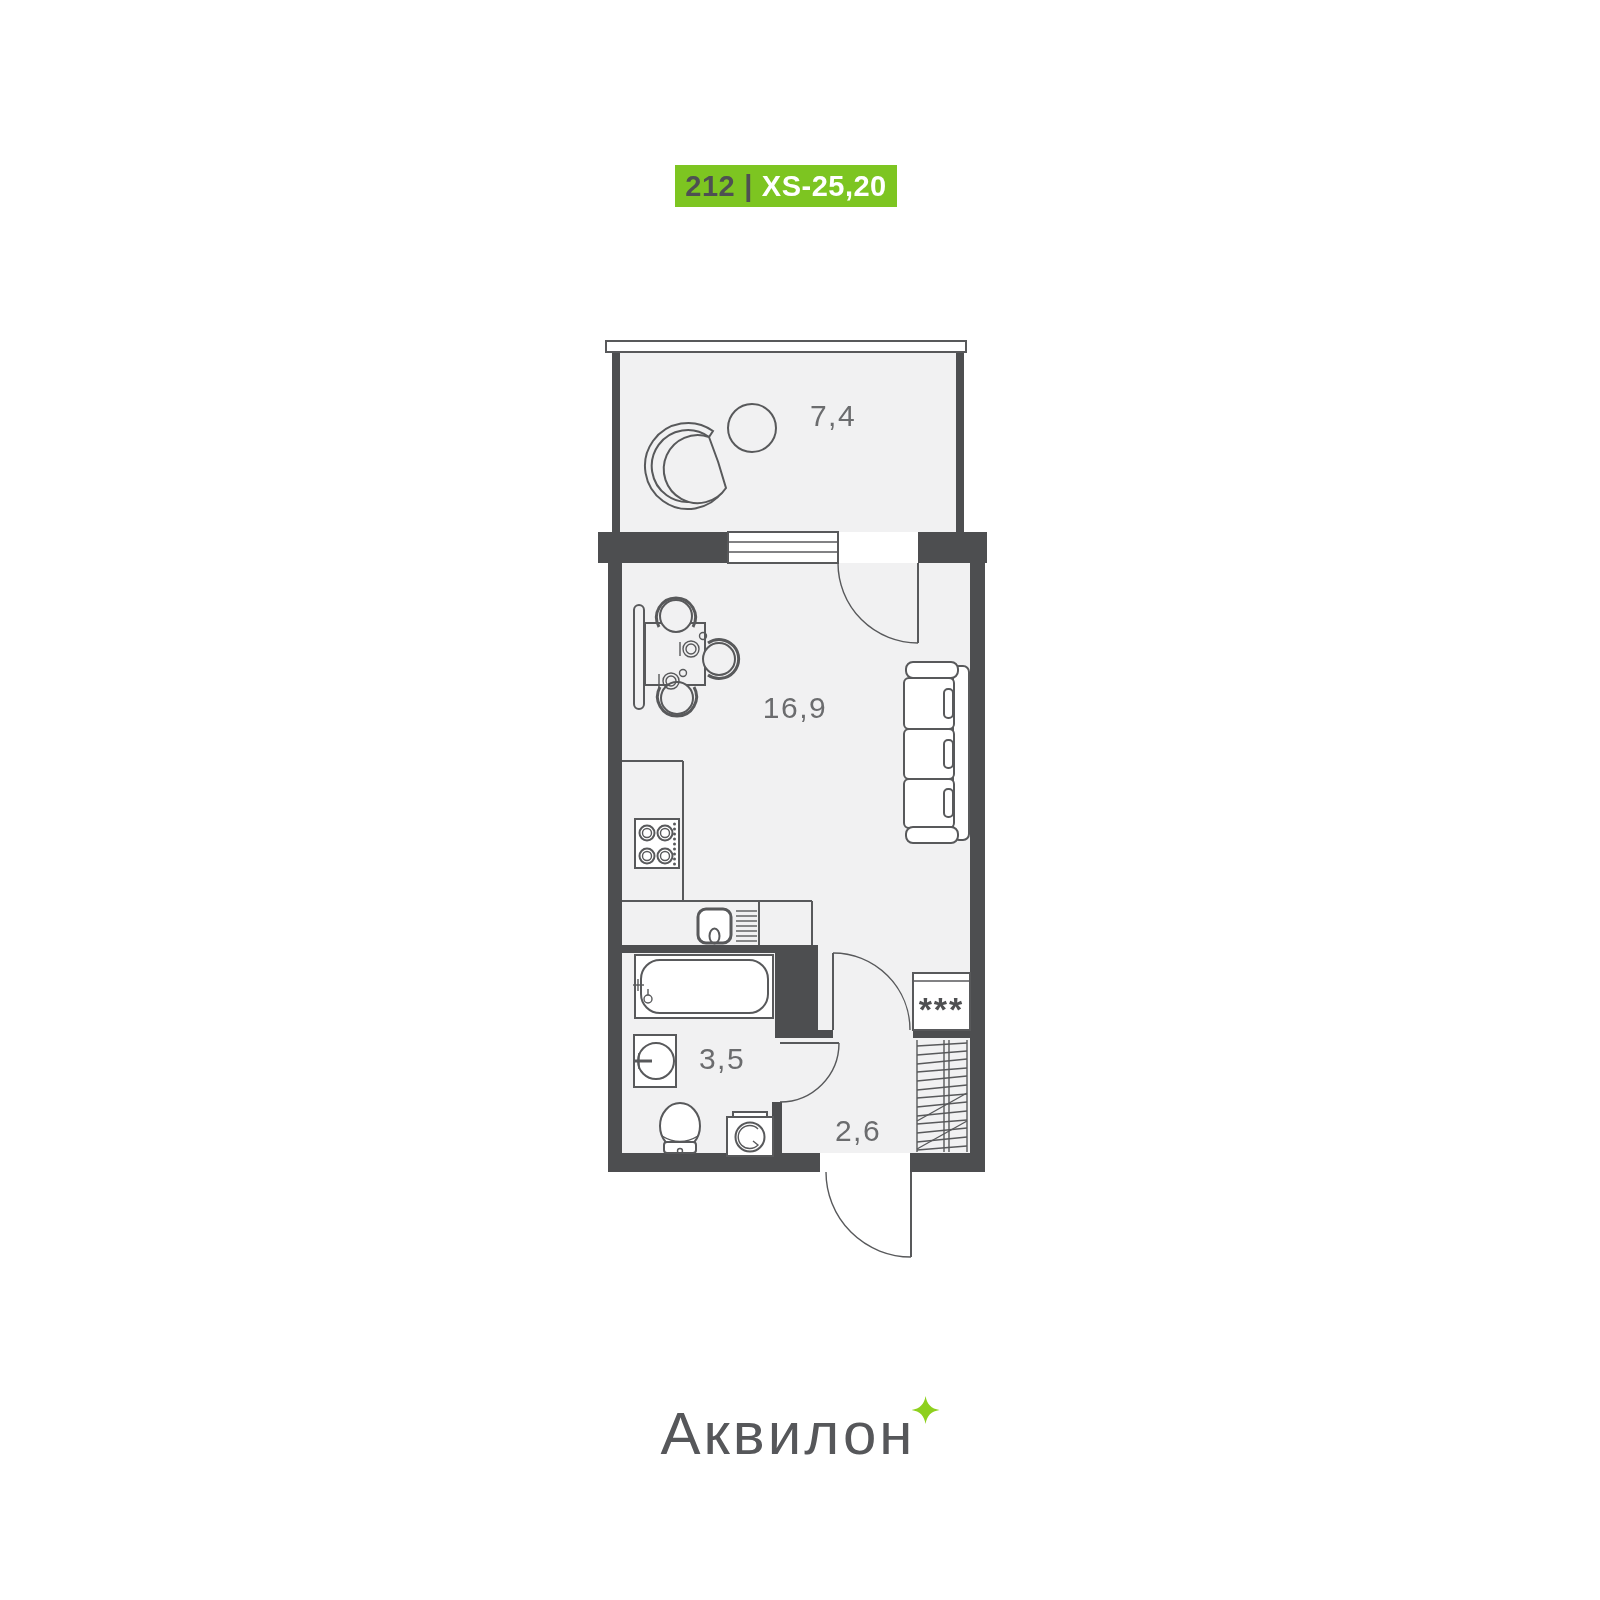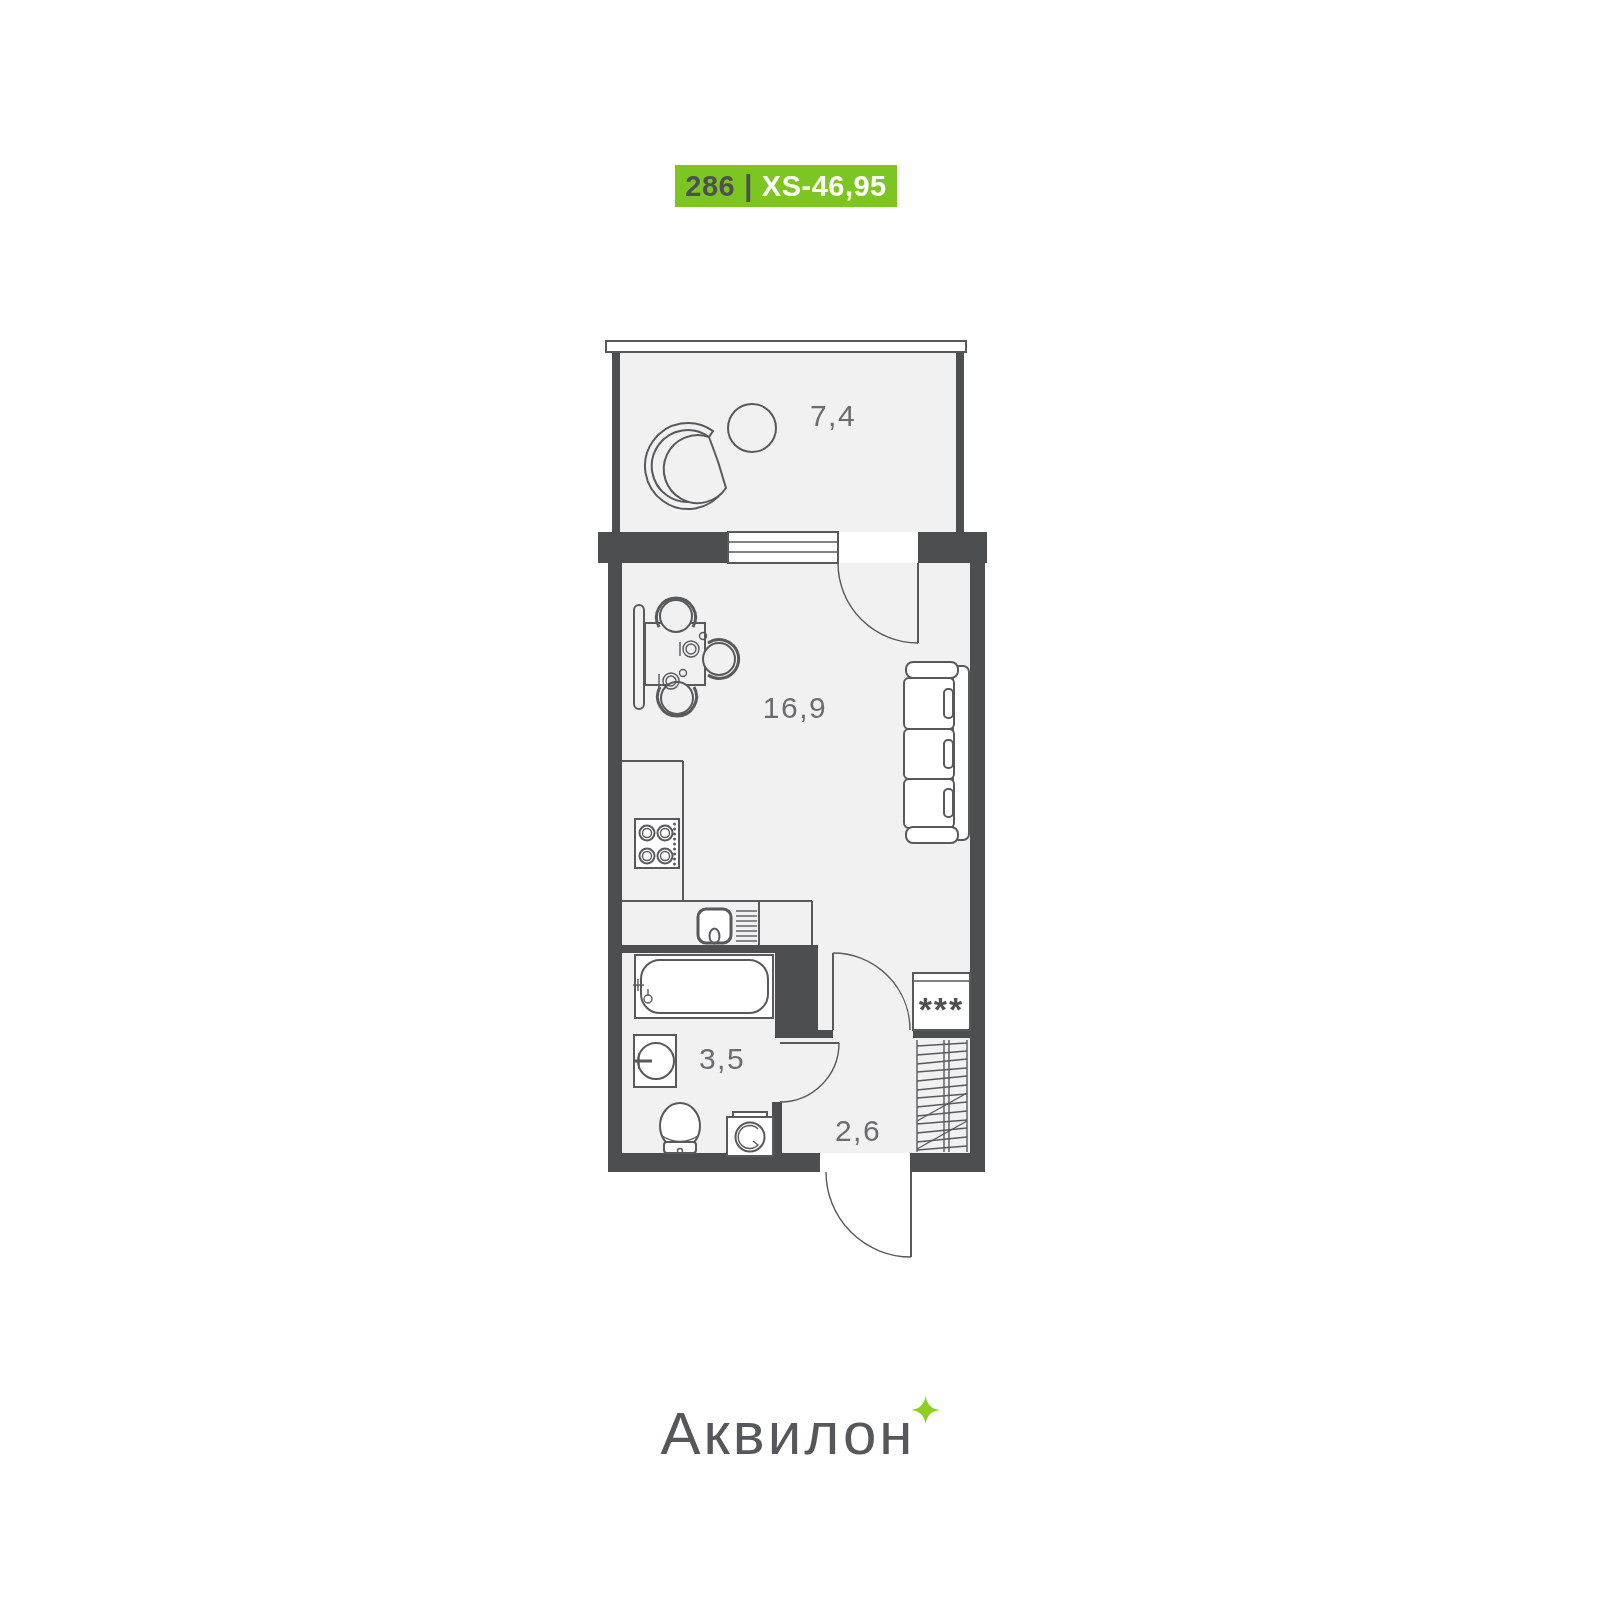--- a/index.html
+++ b/index.html
@@ -36,23 +36,23 @@
   }
   .brand-text{
     font-weight:400;font-size:60px;line-height:1.05;color:#56575a;letter-spacing:3px;
   }
   .sparkle{width:28px;height:28px;margin:-6px 0 0 -4px;fill:#8ed01e;}
 </style>
 </head>
 <body>
 
 <div class="badge">
-  <span class="badge-num">286</span>
+  <span class="badge-num">212</span>
   <span class="badge-sep">|</span>
-  <span class="badge-type">XS-46,95</span>
+  <span class="badge-type">XS-25,20</span>
 </div>
 
 <svg class="plan" viewBox="590 330 410 940">
 
   <g>
     <rect class="floor" x="620" y="352" width="336" height="180"></rect>
     <rect class="floor" x="622" y="563" width="348" height="590"></rect>
   </g>
 
   <g>

